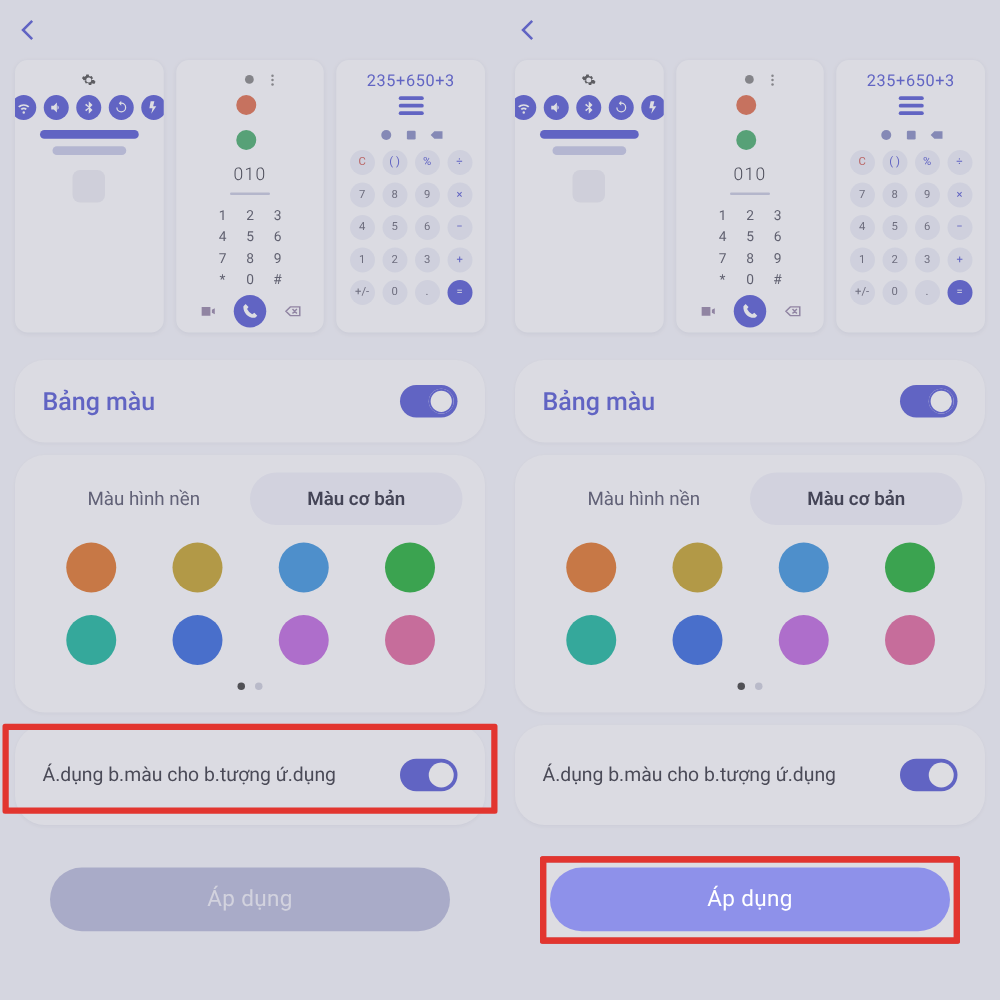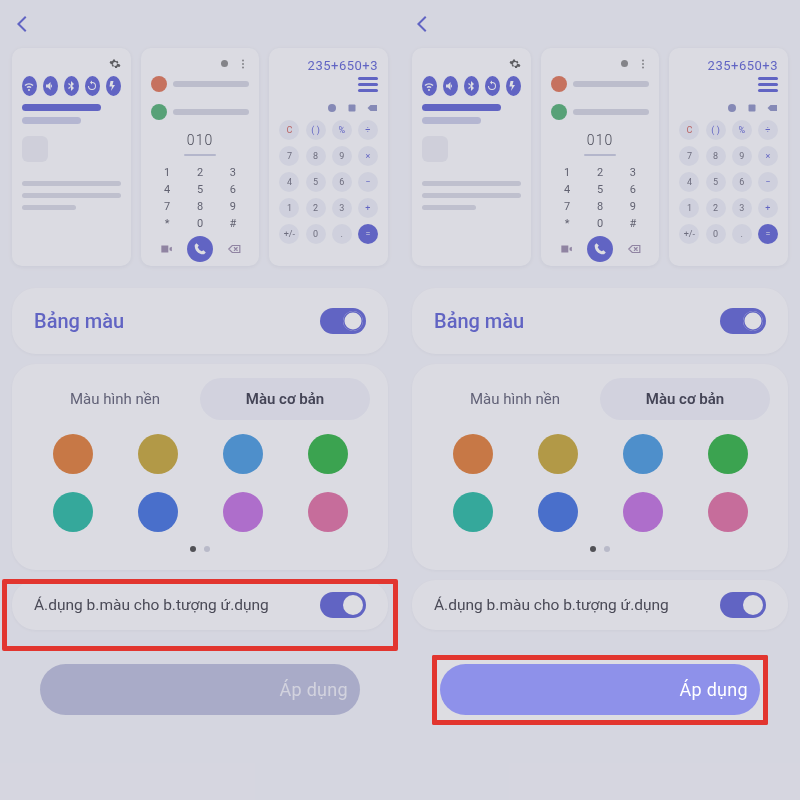--- a/index.html
+++ b/index.html
@@ -16,21 +16,21 @@
   }
 
   .back-row { height: 48px; display:flex; align-items:center; padding:0 12px; }
   .chev-left { width:22px; height:22px; color:#5a5ed6; }
   .chev-left svg{ width:100%; height:100%; stroke:#5a5ed6; stroke-width:2.2; fill:none; }
 
   .previews { height: 230px; display:flex; gap:10px; padding:0 12px; align-items:flex-start; }
   .preview-card {
     flex:1 1 0; height: 218px; background:#fcfdff; border-radius:10px;
     box-shadow: 0 1px 4px rgba(40,40,80,0.08);
-    padding:10px 10px; display:flex; flex-direction:column; overflow:hidden;
+    padding:10px 10px; display:flex; flex-direction:column; overflow:hidden;align-items:center;
   }
   .preview-quick .qrow{ display:flex; gap:6px; margin:6px 0 8px; }
   .qdot{ width:20px; height:20px; border-radius:50%; background:#5a5ed6; display:flex;align-items:center;justify-content:center; }
   .qdot svg{ width:12px; height:12px; fill:#fff; }
   .qbar{ height:7px; border-radius:4px; background:#5a5ed6; width:80%; margin-bottom:6px; }
   .qbar.light{ background:#c9cbe8; width:60%; }
   .card-topgear{ display:flex; justify-content:flex-end; height:12px;}
   .card-topgear svg{ width:12px; height:12px; fill:#555; }
   .preview-quick .tile-row{ display:flex; gap:6px; margin-top:6px;}
   .tile{ width:26px; height:26px; background:#ededf4; border-radius:6px; }
@@ -88,31 +88,31 @@
 
   .swatches{ margin-top:14px; display:grid; grid-template-columns:repeat(4,1fr); gap:18px 0; justify-items:center; }
   .swatch{ width:40px; height:40px; border-radius:50%; }
 
   .page-dots{ display:flex; gap:8px; justify-content:center; margin:14px 0 4px;}
   .pdot{ width:6px;height:6px;border-radius:50%; background:#cfd0de;}
   .pdot.active{ background:#444; }
 
   .apply-icons-card{
     margin:10px 12px 6px; background:#fdfdff; border-radius:24px;
-    padding:12px 22px; display:flex; align-items:center; justify-content:space-between;
+    padding:27px 22px; display:flex; align-items:center; justify-content:space-between;
     box-shadow: 0 1px 3px rgba(40,40,80,0.05);
   }
   .apply-icons-card .txt{ font-size:15.5px; color:#3b3b46; }
 
   .apply-button-wrap{ margin:34px 12px 0; display:flex; justify-content:center; position:relative;}
   .apply-button{
     width:320px; padding:15px 12px; border-radius:28px; background:#8e91ea;
     color:#fff; font-size:18px; text-align:center; letter-spacing:0.3px;
   }
-  .pane.dim .apply-button{ background:#babddc; color:#f1f1fa;text-align:right; }
+  .pane.dim .apply-button{ background:#babddc; color:#f1f1fa; }
 
   .highlight{ position:absolute; border:5px solid #e2352f; border-radius:2px; pointer-events:none; z-index:5; }
 
   
   .c0{ background:#e2792f;} .c1{ background:#c6a531;} .c2{ background:#4097e0;} .c3{ background:#27b23c;}
   .c4{ background:#1fb9a0;} .c5{ background:#3a6de0;} .c6{ background:#c06be0;} .c7{ background:#e06aa0;}
 
 </style>
 </head>
 <body>

